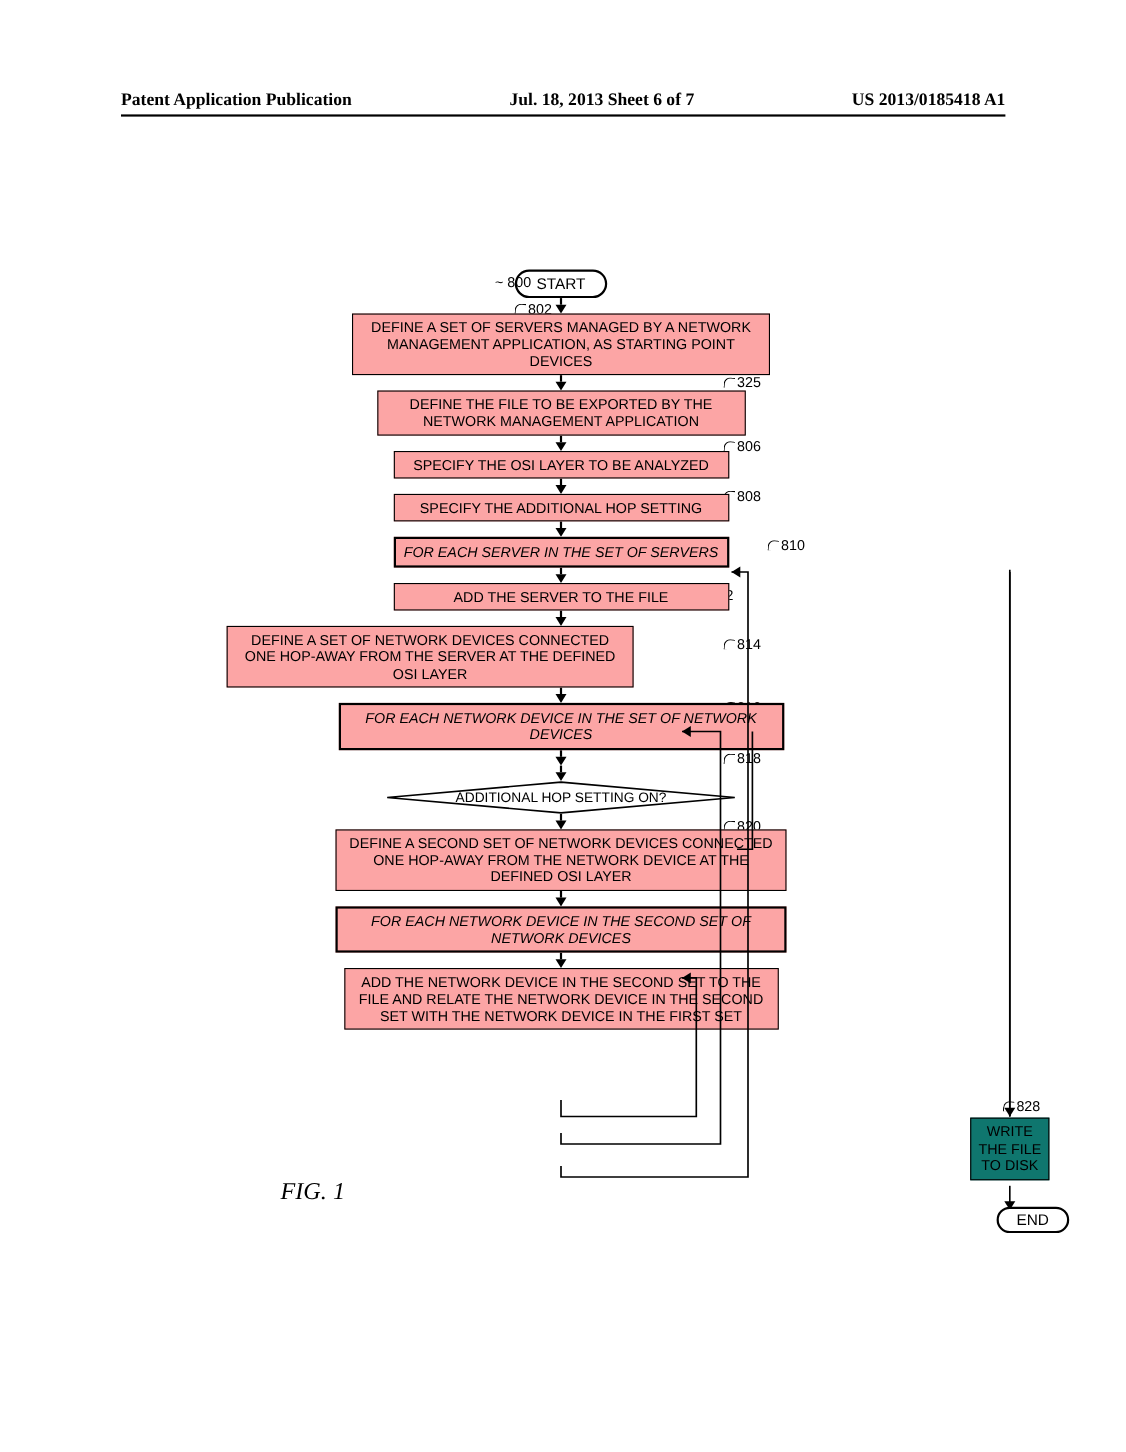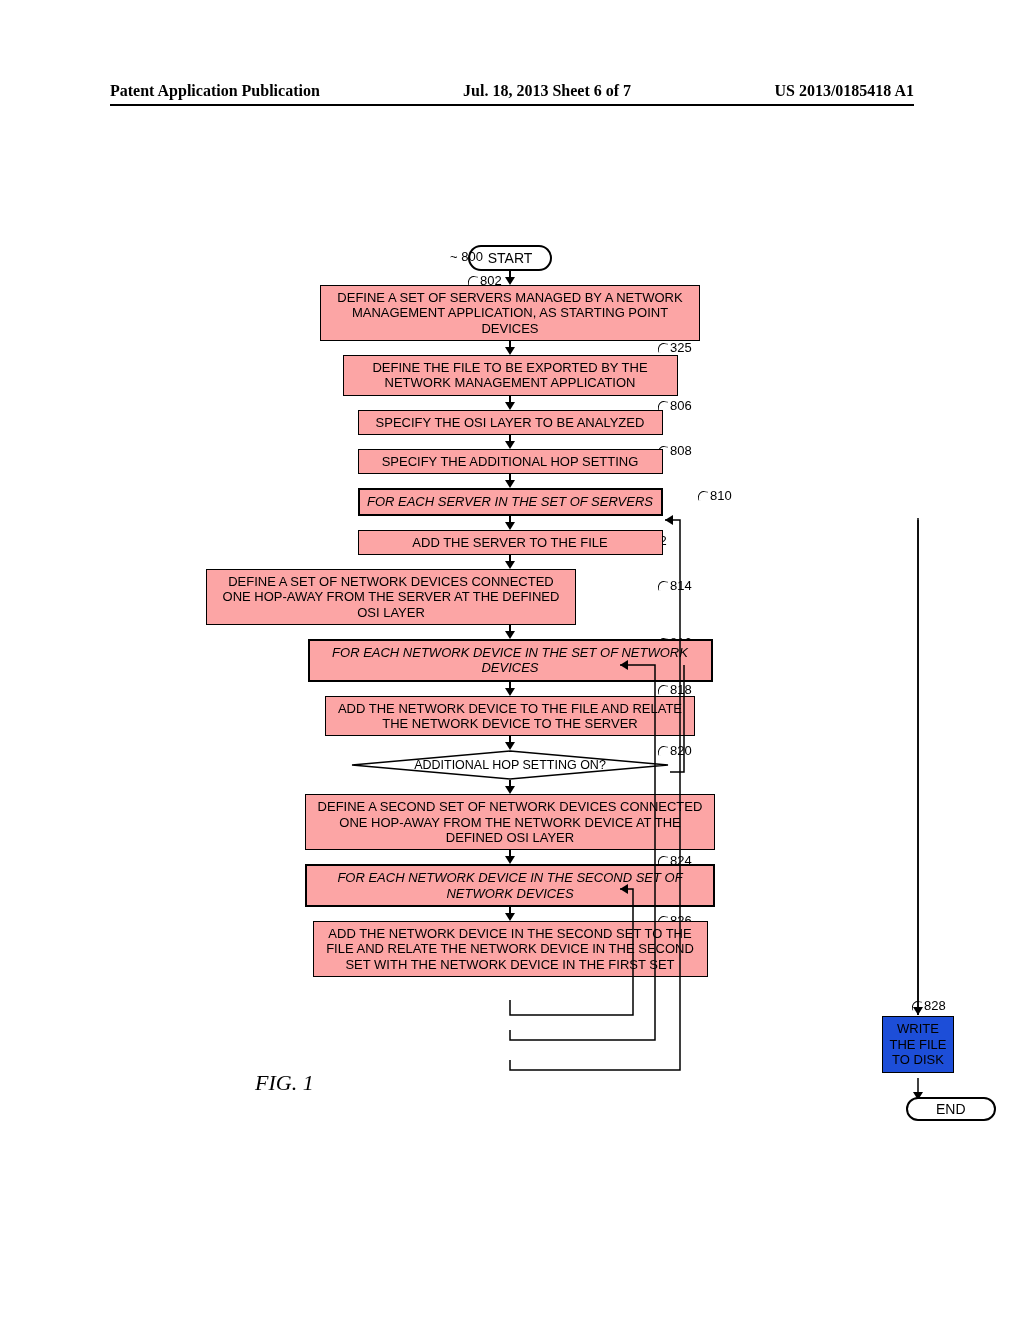--- a/index.html
+++ b/index.html
@@ -122,21 +122,21 @@
     top: 1015px;
     width: 72px;
     text-align: center;
   }
   .side-box {
     border: 1.5px solid #000;
     font-family: Arial, Helvetica, sans-serif;
     font-size: 13px;
     line-height: 1.2;
     padding: 4px 2px;
-    background: #1d4ed8;
+    background: #0f766e;
     text-align: center;
   }
 </style>
 </head>
 <body>
 
 <div class="page">
 
   <div class="header">
     <span>Patent Application Publication</span>
@@ -188,21 +188,20 @@
     <div class="box" style="width:370px;margin-left:16px;">DEFINE A SET OF NETWORK DEVICES CONNECTED ONE HOP-AWAY FROM THE SERVER AT THE DEFINED OSI LAYER</div>
     <div class="connector" style="height:6px;"></div>
     <div class="arrow-down"></div>
     <span class="ref-label" style="left:480px; top:390px;"><span class="ref-hook" style="left:-12px; top:3px;"></span><span>816</span></span>
 
     <div class="box heavy" style="width:405px;">FOR EACH NETWORK DEVICE IN THE SET OF NETWORK DEVICES</div>
     <div class="connector" style="height:6px;"></div>
     <div class="arrow-down"></div>
     <span class="ref-label" style="left:480px; top:437px;"><span class="ref-hook" style="left:-12px; top:3px;"></span><span>818</span></span>
 
-    <div class="box" style="width:370px;">ADD THE NETWORK DEVICE TO THE FILE AND RELATE THE NETWORK DEVICE TO THE SERVER</div>
     <div class="connector" style="height:6px;"></div>
     <div class="arrow-down"></div>
     <span class="ref-label" style="left:480px; top:498px;"><span class="ref-hook" style="left:-12px; top:3px;"></span><span>820</span></span>
 
     <div class="decision">
       <svg width="320" height="30" viewBox="0 0 320 30">
         <polygon points="160,1 318,15 160,29 2,15" fill="#fff" stroke="#000" stroke-width="1.5"></polygon>
       </svg>
       <div class="decision-text">ADDITIONAL HOP SETTING ON?</div>
     </div>
@@ -256,21 +255,21 @@
     <polygon points="918,1015 913,1007 923,1007" fill="#000"></polygon>
 
     <path d="M 918 1078 L 918 1100" fill="none" stroke="#000" stroke-width="1.5"></path>
     <polygon points="918,1100 913,1092 923,1092" fill="#000"></polygon>
   </svg>
 
   <div class="side-box-group">
     <span class="ref-label" style="left:42px; top:-18px;"><span class="ref-hook" style="left:-12px; top:3px;"></span><span>828</span></span>
     <div class="side-box">WRITE THE FILE TO DISK</div>
     <div style="height:24px;"></div>
-    <span class="terminal" style="padding:2px 28px;margin-left:24px;">END</span>
+    <span class="terminal" style="padding:2px 16px;margin-left:24px;">END</span>
   </div>
 
   <style>
     .side-box-group { left: 882px; top: 1016px; }
   </style>
 
   <div class="fig-caption">FIG. 1</div>
 
 </div>
 

